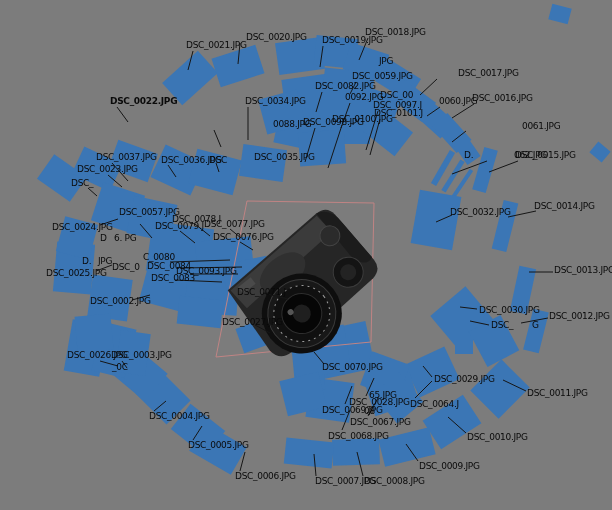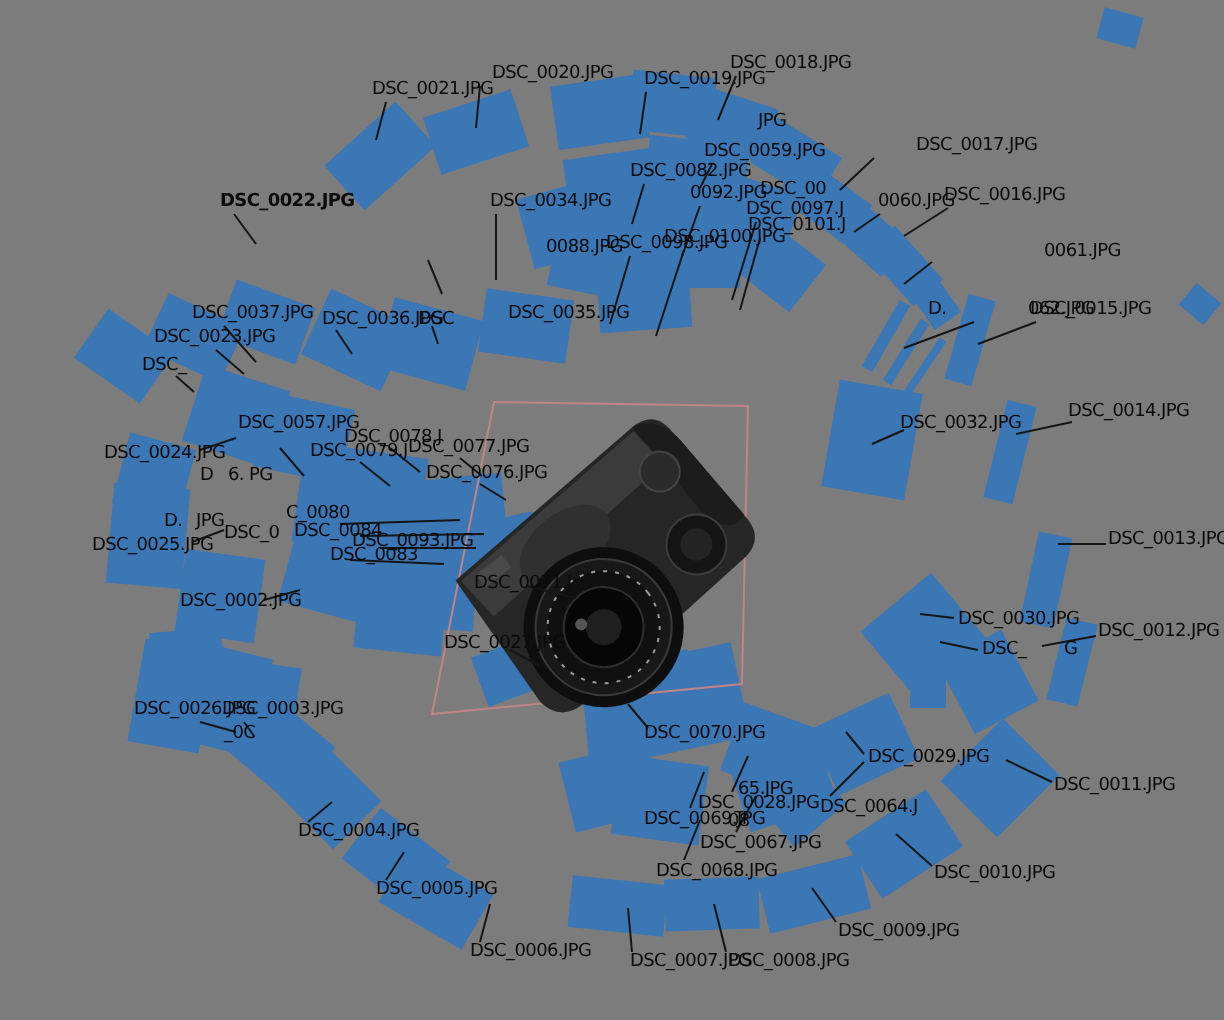--- a/index.html
+++ b/index.html
@@ -235,21 +235,21 @@
       <div class="cam-label" style="left: 104px; top: 207px; color: rgb(10, 10, 10); padding-left: 15px;">DSC_0057.JPG</div>
       <div class="cam-label" style="left: 100px; top: 233px; color: rgb(10, 10, 10);">D</div>
       <div class="cam-label" style="left: 114px; top: 233px; color: rgb(10, 10, 10);">6. PG</div>
       <div class="cam-label" style="left: 172px; top: 214px; color: rgb(10, 10, 10);">DSC_0078.J</div>
       <div class="cam-label" style="left: 155px; top: 221px; color: rgb(10, 10, 10);">DSC_0079.J</div>
       <div class="cam-label" style="left: 204px; top: 219px; color: rgb(10, 10, 10);">DSC_0077.JPG</div>
       <div class="cam-label" style="left: 213px; top: 232px; color: rgb(10, 10, 10);">DSC_0076.JPG</div>
       <div class="cam-label" style="left: 143px; top: 252px; color: rgb(10, 10, 10);">C_0080</div>
       <div class="cam-label" style="left: 147px; top: 261px; color: rgb(10, 10, 10);">DSC_0084</div>
       <div class="cam-label" style="left: 176px; top: 266px; color: rgb(10, 10, 10);">DSC_0093.JPG</div>
-      <div class="cam-label" style="left: 155px; top: 273px; color: rgb(10, 10, 10); padding-left: 10px;">DSC_0083</div>
+      <div class="cam-label" style="left: 141px; top: 273px; color: rgb(10, 10, 10); padding-left: 10px;">DSC_0083</div>
       <div class="cam-label" style="left: 237px; top: 287px; color: rgb(10, 10, 10);">DSC_0071.J</div>
       <div class="cam-label" style="left: 222px; top: 317px; color: rgb(10, 10, 10);">DSC_0027.JPG</div>
       <div class="cam-label" style="left: 90px; top: 296px; color: rgb(10, 10, 10); text-align: center;">DSC_0002.JPG</div>
       <div class="cam-label" style="left: 82px; top: 256px; color: rgb(10, 10, 10);">D.</div>
       <div class="cam-label" style="left: 98px; top: 256px; color: rgb(10, 10, 10);">JPG</div>
       <div class="cam-label" style="left: 112px; top: 262px; color: rgb(10, 10, 10);">DSC_0</div>
       <div class="cam-label" style="left: 322px; top: 362px; color: rgb(10, 10, 10);">DSC_0070.JPG</div>
       <div class="cam-label" style="left: 369px; top: 390px; color: rgb(10, 10, 10);">65.JPG</div>
       <div class="cam-label" style="left: 349px; top: 397px; color: rgb(10, 10, 10);">DSC_0028.JPG</div>
       <div class="cam-label" style="left: 364px; top: 406px; color: rgb(10, 10, 10);">08</div>

